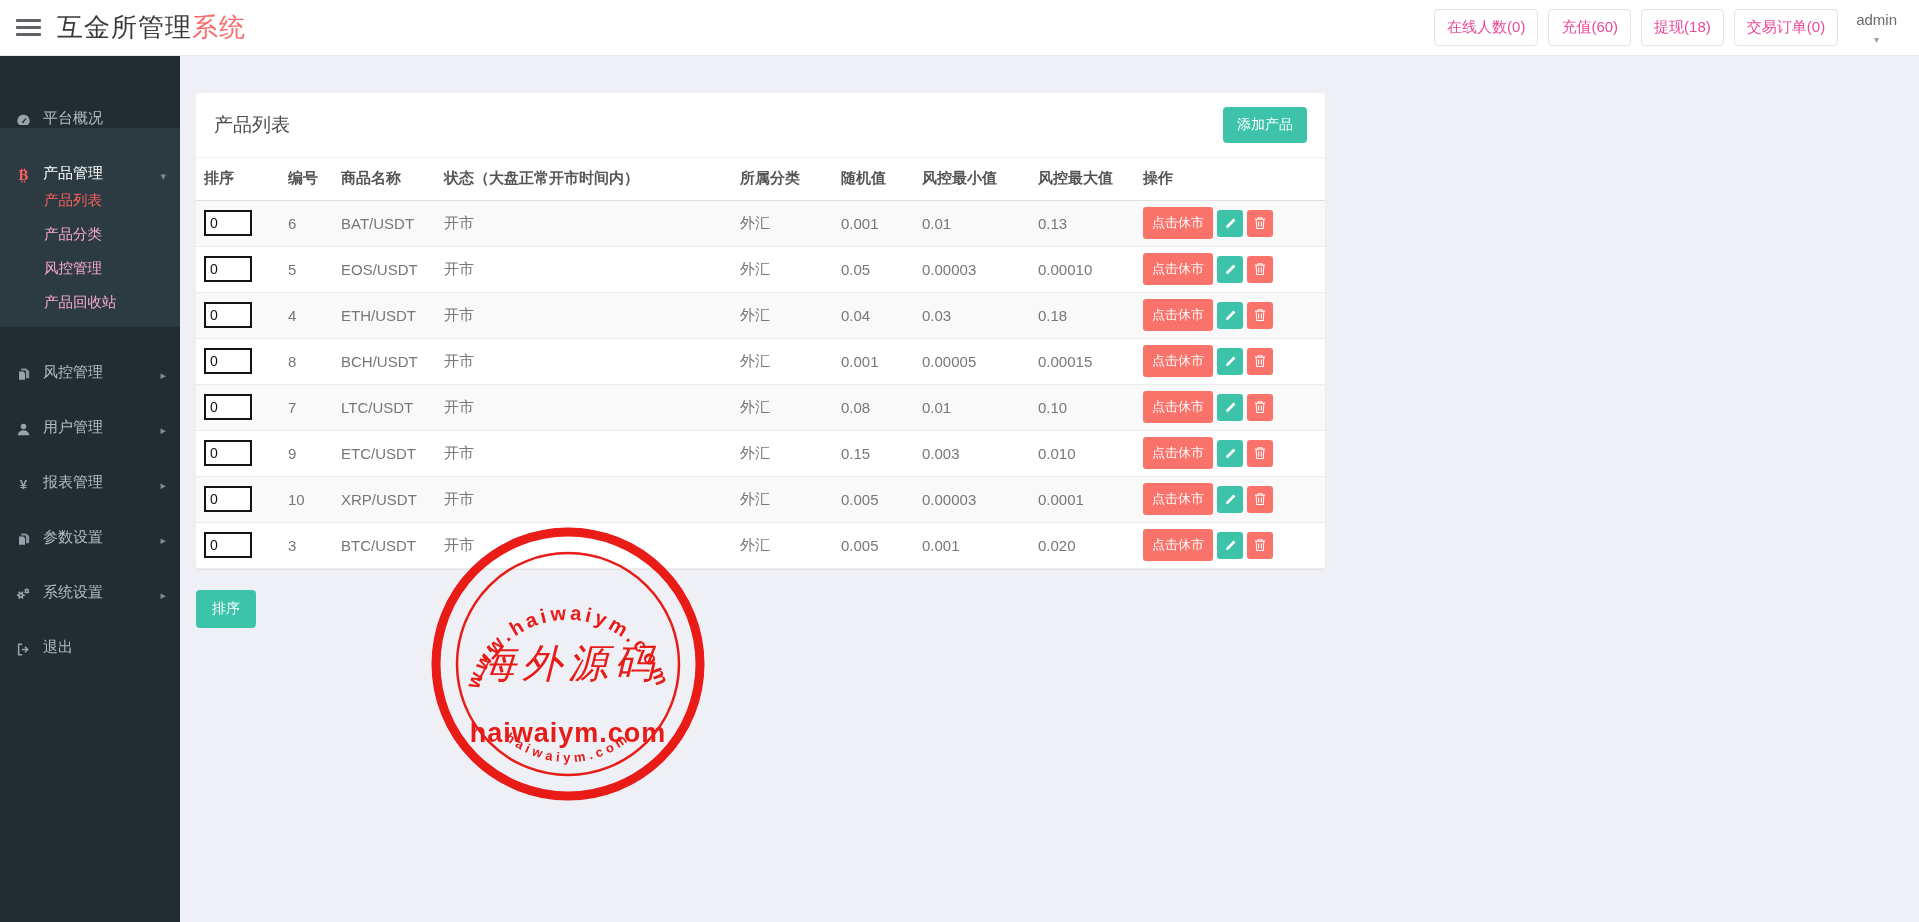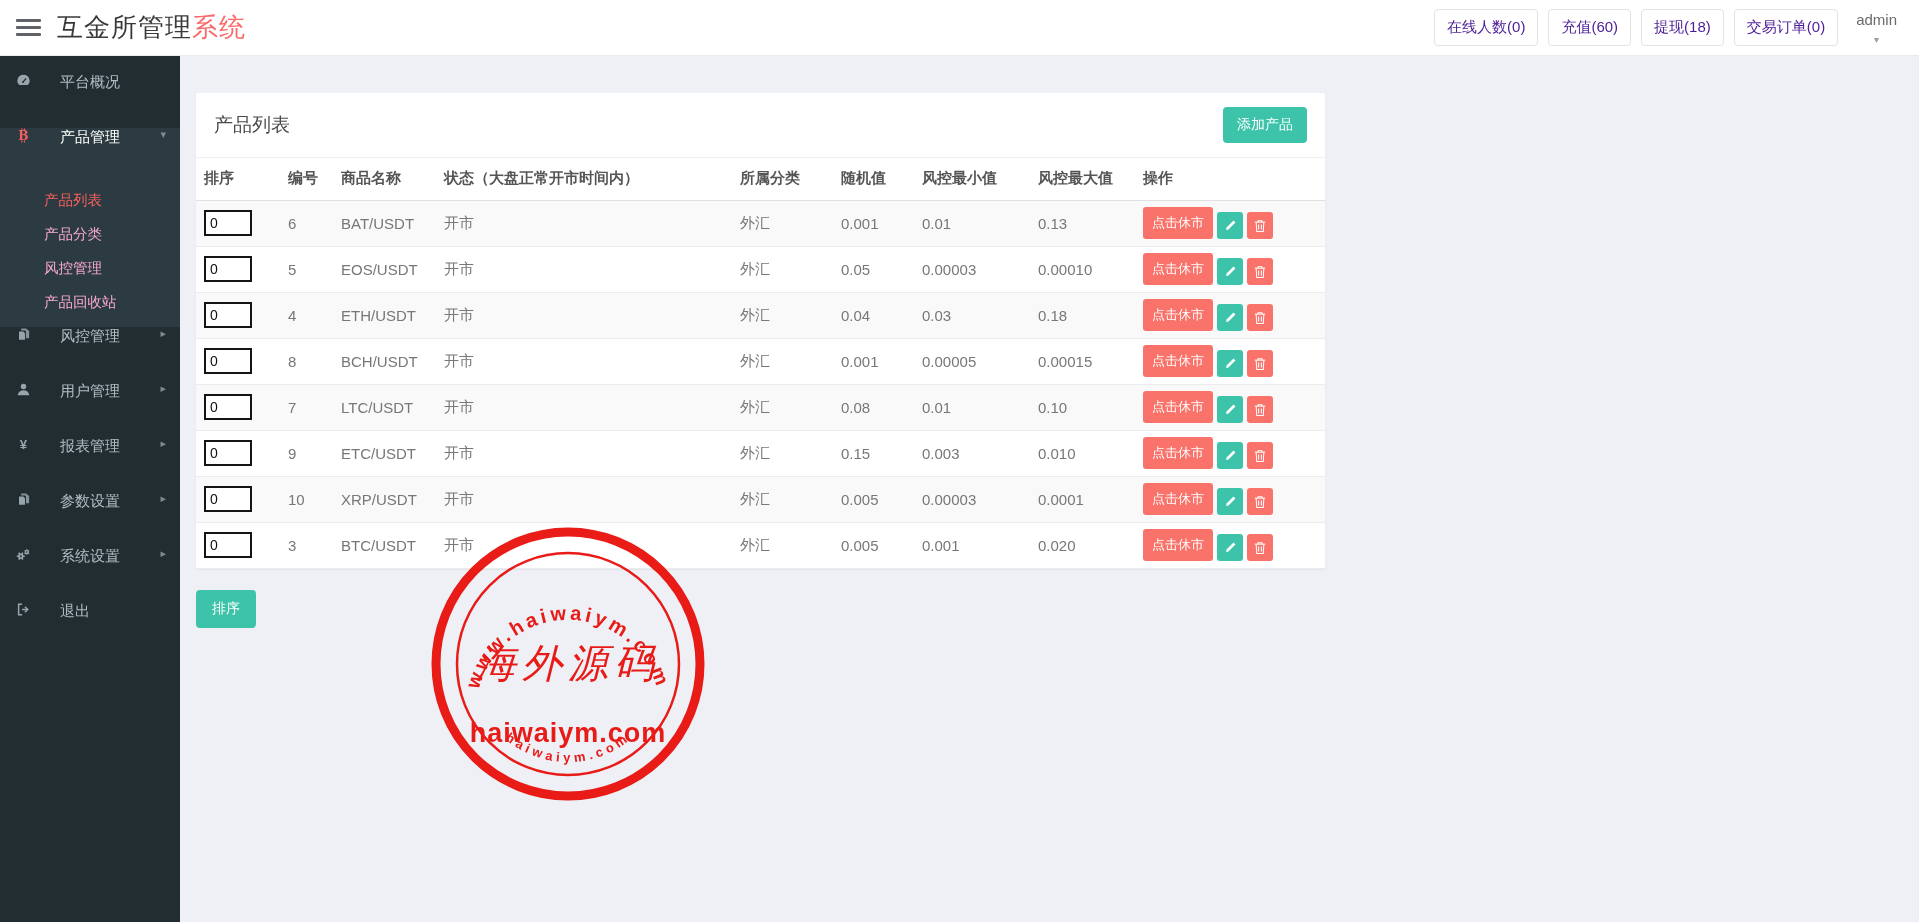--- a/index.html
+++ b/index.html
@@ -7,34 +7,34 @@
     font-family:"Liberation Sans","DejaVu Sans",sans-serif; background:#eef0f5; }
 
   
   .header { position:absolute; top:0; left:0; width:1919px; height:56px;
     background:#fff; border-bottom:1px solid #e8eaed; display:flex; align-items:center; z-index:20; }
   .burger { width:25px; display:flex; flex-direction:column; gap:4px; margin-left:16px; cursor:pointer; }
   .burger span { height:3px; background:#5f6368; border-radius:1px; }
   .brand { margin-left:16px; font-size:26px; color:#3a3a3a; letter-spacing:1px; }
   .brand .red { color:#fa6a6a; }
   .hright { margin-left:auto; display:flex; align-items:center; gap:10px; padding-right:14px; }
-  .hstat { border:1px solid #e3e3e3; border-radius:4px; padding:8px 12px; color:#4c1d95;
+  .hstat { border:1px solid #e3e3e3; border-radius:4px; padding:8px 12px; color:#ec4899;
     font-size:15px; background:#fff; cursor:pointer; white-space:nowrap; }
   .admin { color:#6b6b6b; font-size:15px; display:flex; align-items:center; gap:6px;
     padding:8px 8px; cursor:pointer;flex-direction:column; }
   .admin .caret { font-size:10px; color:#9aa0a6; }
 
   
   .layout { position:absolute; top:56px; left:0; width:1919px; height:866px; display:flex; }
   .sidebar { width:180px; flex:none; background:#222d32; padding-top:17px; }
   .content { flex:1; position:relative; background:#eef0f5; padding:37px 0 0 16px; }
 
   
-  .sitem { height:55px; display:flex; align-items:flex-start; padding:0 14px;
-    color:#b0bdc3; font-size:15px; cursor:pointer;gap:17px; }
+  .sitem { height:55px; display:flex; align-items:flex-end; padding:0 14px;
+    color:#b0bdc3; font-size:15px; cursor:pointer; }
   .sitem .ic { width:18px; margin-right:11px; display:flex; justify-content:center;
     align-items:center; color:#96a5ab; }
   .sitem .arrow { margin-left:auto; color:#7c8b93; font-size:11px; }
   .sgroup { background:#2c3b41; }
   .sgroup > .sitem { color:#ffffff; }
   .sgroup > .sitem .ic { color:#f65f5f; }
   .submenu { padding-bottom:8px; }
   .ssub { height:34px; display:flex; align-items:center; padding-left:44px;
     font-size:14.5px; color:#f9a8d4; cursor:pointer; }
   .ssub.active { color:#fb5f5f; }
@@ -48,21 +48,21 @@
     border-radius:4px; padding:9px 14px; cursor:pointer; }
 
   table { width:1129px; border-collapse:collapse; table-layout:fixed; }
   th { font-size:15px; color:#555; font-weight:bold; text-align:left; height:42px;
     padding:0; border-bottom:1px solid #e0e0e0; }
   td { font-size:15px; color:#777; height:46px; padding:0; border-bottom:1px solid #ececec; }
   th:first-child, td:first-child { padding-left:8px; }
   tbody tr:nth-child(odd) { background:#f9f9f9; }
   .sort-input { width:48px; height:26px; border:2px solid #141414; font-size:14px;
     padding:0 4px; color:#111; background:#fff; }
-  .actions { display:flex; align-items:flex-end; gap:4px; }
+  .actions { display:flex; align-items:center; gap:4px; }
   .close-btn { background:#f9736b; color:#fff; border:none; border-radius:3px;
     font-size:13px; padding:7px 9px; cursor:pointer; white-space:nowrap; }
   .icon-btn { width:26px; height:27px; border:none; border-radius:3px; display:flex;
     align-items:center; justify-content:center; cursor:pointer; }
   .icon-btn.edit { background:#3ec3ab; }
   .icon-btn.del  { background:#f9736b; }
 
   .sort-btn { margin-top:21px; background:#3ec3ab; color:#fff; border:none; border-radius:4px;
     font-size:14px; padding:10px 16px; cursor:pointer; }
 

